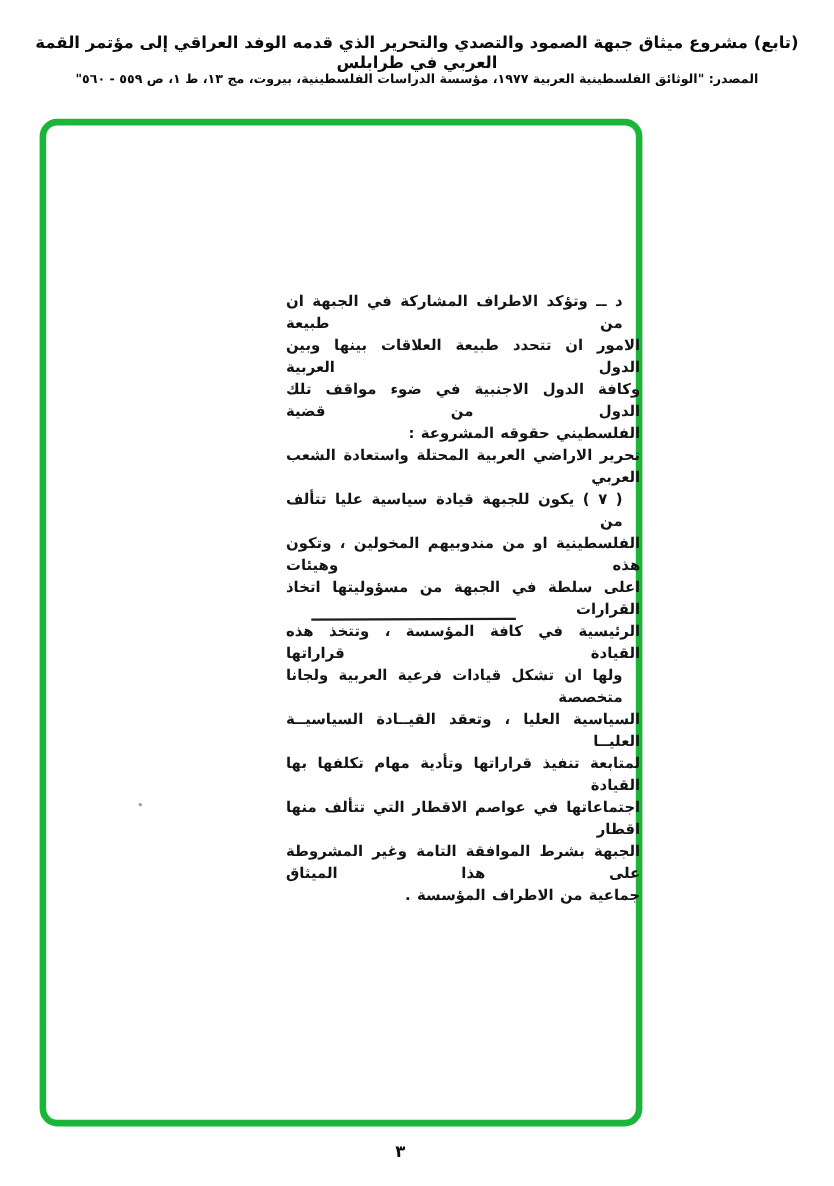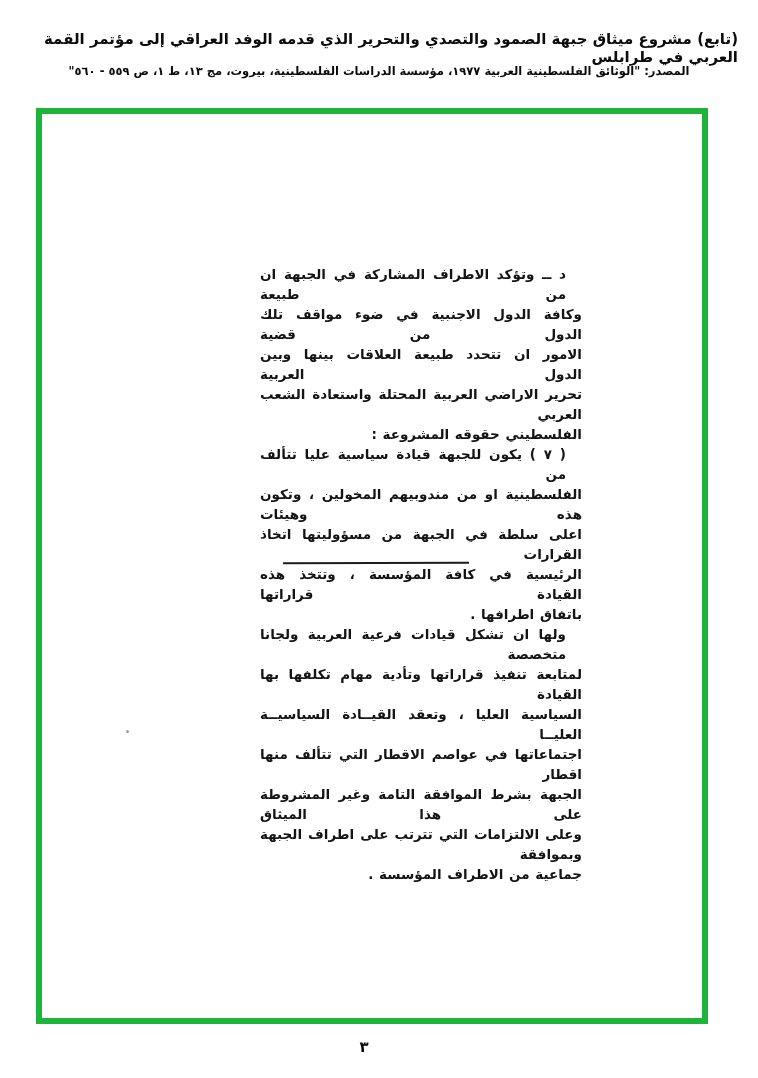--- a/index.html
+++ b/index.html
@@ -2,31 +2,31 @@
 <html lang="ar"><head>
 <meta charset="utf-8">
 <style>
   html,body{margin:0;padding:0;}
   body{
     width:758px;height:1078px;position:relative;background:#ffffff;
     font-family:"DejaVu Sans", sans-serif;color:#111;overflow:hidden;
   }
   .header-title{
     position:absolute;top:30px;left:20px;right:20px;
-    text-align:right;direction:rtl;
+    text-align:center;direction:rtl;
     font-size:15px;font-weight:bold;letter-spacing:0;color:#0b0b0b;
   }
   .header-source{
     position:absolute;top:64px;left:60px;right:60px;
     text-align:center;direction:rtl;
     font-size:11.5px;font-weight:bold;color:#0b0b0b;
   }
   .frame{
-    position:absolute;left:36px;top:108px;width:672px;height:916px;
-    box-sizing:border-box;border:6px solid #1db539;border-radius:0;
+    position:absolute;left:36px;top:108px;width:548px;height:916px;
+    box-sizing:border-box;border:6px solid #1db539;border-radius:16px;
     background:#ffffff;
   }
   .textcol{
     position:absolute;left:218px;top:150px;width:322px;
     direction:rtl;
   }
   .line{
     font-size:13.5px;font-weight:bold;line-height:20px;color:#141414;
     text-align:justify;text-align-last:justify;
     word-spacing:1px;
@@ -49,35 +49,33 @@
 </style>
 </head>
 <body>
 
 <div class="header-title">(تابع) مشروع ميثاق جبهة الصمود والتصدي والتحرير الذي قدمه الوفد العراقي إلى مؤتمر القمة العربي في طرابلس</div>
 <div class="header-source">المصدر:  "الوثائق الفلسطينية العربية ١٩٧٧، مؤسسة الدراسات الفلسطينية، بيروت، مج ١٣، ط ١، ص ٥٥٩ - ٥٦٠"</div>
 
 <div class="frame">
   <div class="textcol">
     <div class="line indent">د ــ وتؤكد الاطراف المشاركة في الجبهة ان من طبيعة</div>
+    <div class="line">الامور ان تتحدد طبيعة العلاقات بينها وبين الدول العربية</div>
     <div class="line">وكافة الدول الاجنبية في ضوء مواقف تلك الدول من قضية</div>
-    <div class="line">الامور ان تتحدد طبيعة العلاقات بينها وبين الدول العربية</div>
+    <div class="line end">الفلسطيني حقوقه المشروعة :</div>
     <div class="line">تحرير الاراضي العربية المحتلة واستعادة الشعب العربي</div>
-    <div class="line end">الفلسطيني حقوقه المشروعة :</div>
     <div class="line indent">( ٧ ) يكون للجبهة قيادة سياسية عليا تتألف من</div>
     <div class="line">الفلسطينية او من مندوبيهم المخولين ، وتكون هذه وهيئات</div>
     <div class="line">اعلى سلطة في الجبهة من مسؤوليتها اتخاذ القرارات</div>
     <div class="line">الرئيسية في كافة المؤسسة ، وتتخذ هذه القيادة قراراتها</div>
-    <div class="line end">باتفاق اطرافها .</div>
     <div class="line indent">ولها ان تشكل قيادات فرعية العربية ولجانا متخصصة</div>
+    <div class="line">السياسية العليا ، وتعقد القيــادة السياسيــة العليــا</div>
     <div class="line">لمتابعة تنفيذ قراراتها وتأدية مهام تكلفها بها القيادة</div>
-    <div class="line">السياسية العليا ، وتعقد القيــادة السياسيــة العليــا</div>
     <div class="line">اجتماعاتها في عواصم الاقطار التي تتألف منها اقطار</div>
     <div class="line">الجبهة بشرط الموافقة التامة وغير المشروطة على هذا الميثاق</div>
-    <div class="line">وعلى الالتزامات التي تترتب على اطراف الجبهة وبموافقة</div>
     <div class="line end">جماعية من الاطراف المؤسسة .</div>
   </div>
   <div class="rule" style="left:241px;top:448px;position:absolute;"></div>
 </div>
 
 <div class="speck"></div>
 
 <div class="pagenum">٣</div>
 
 </body></html>

